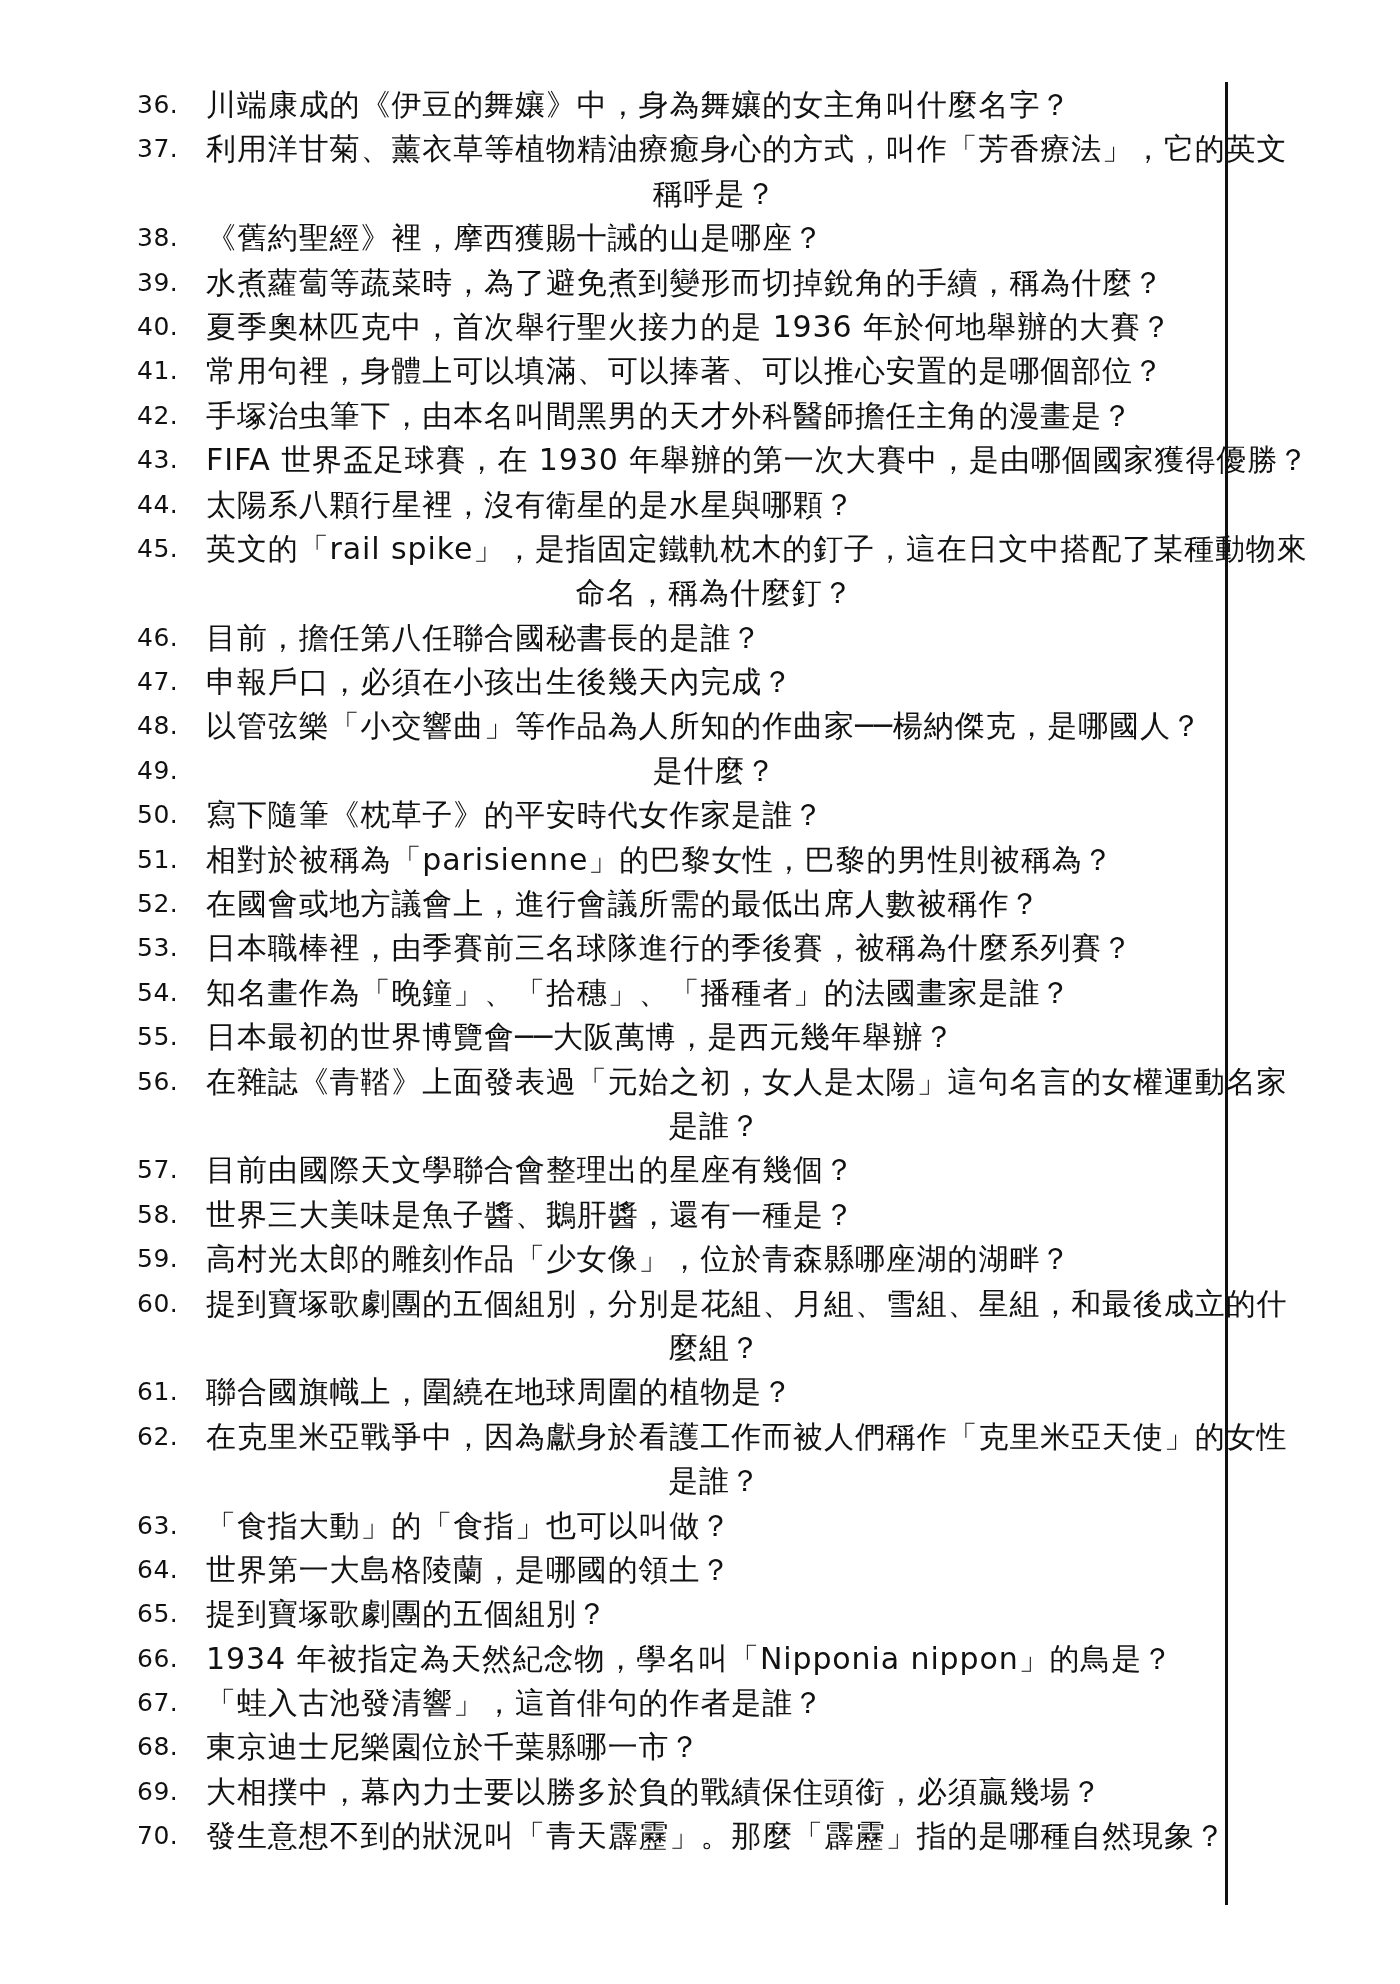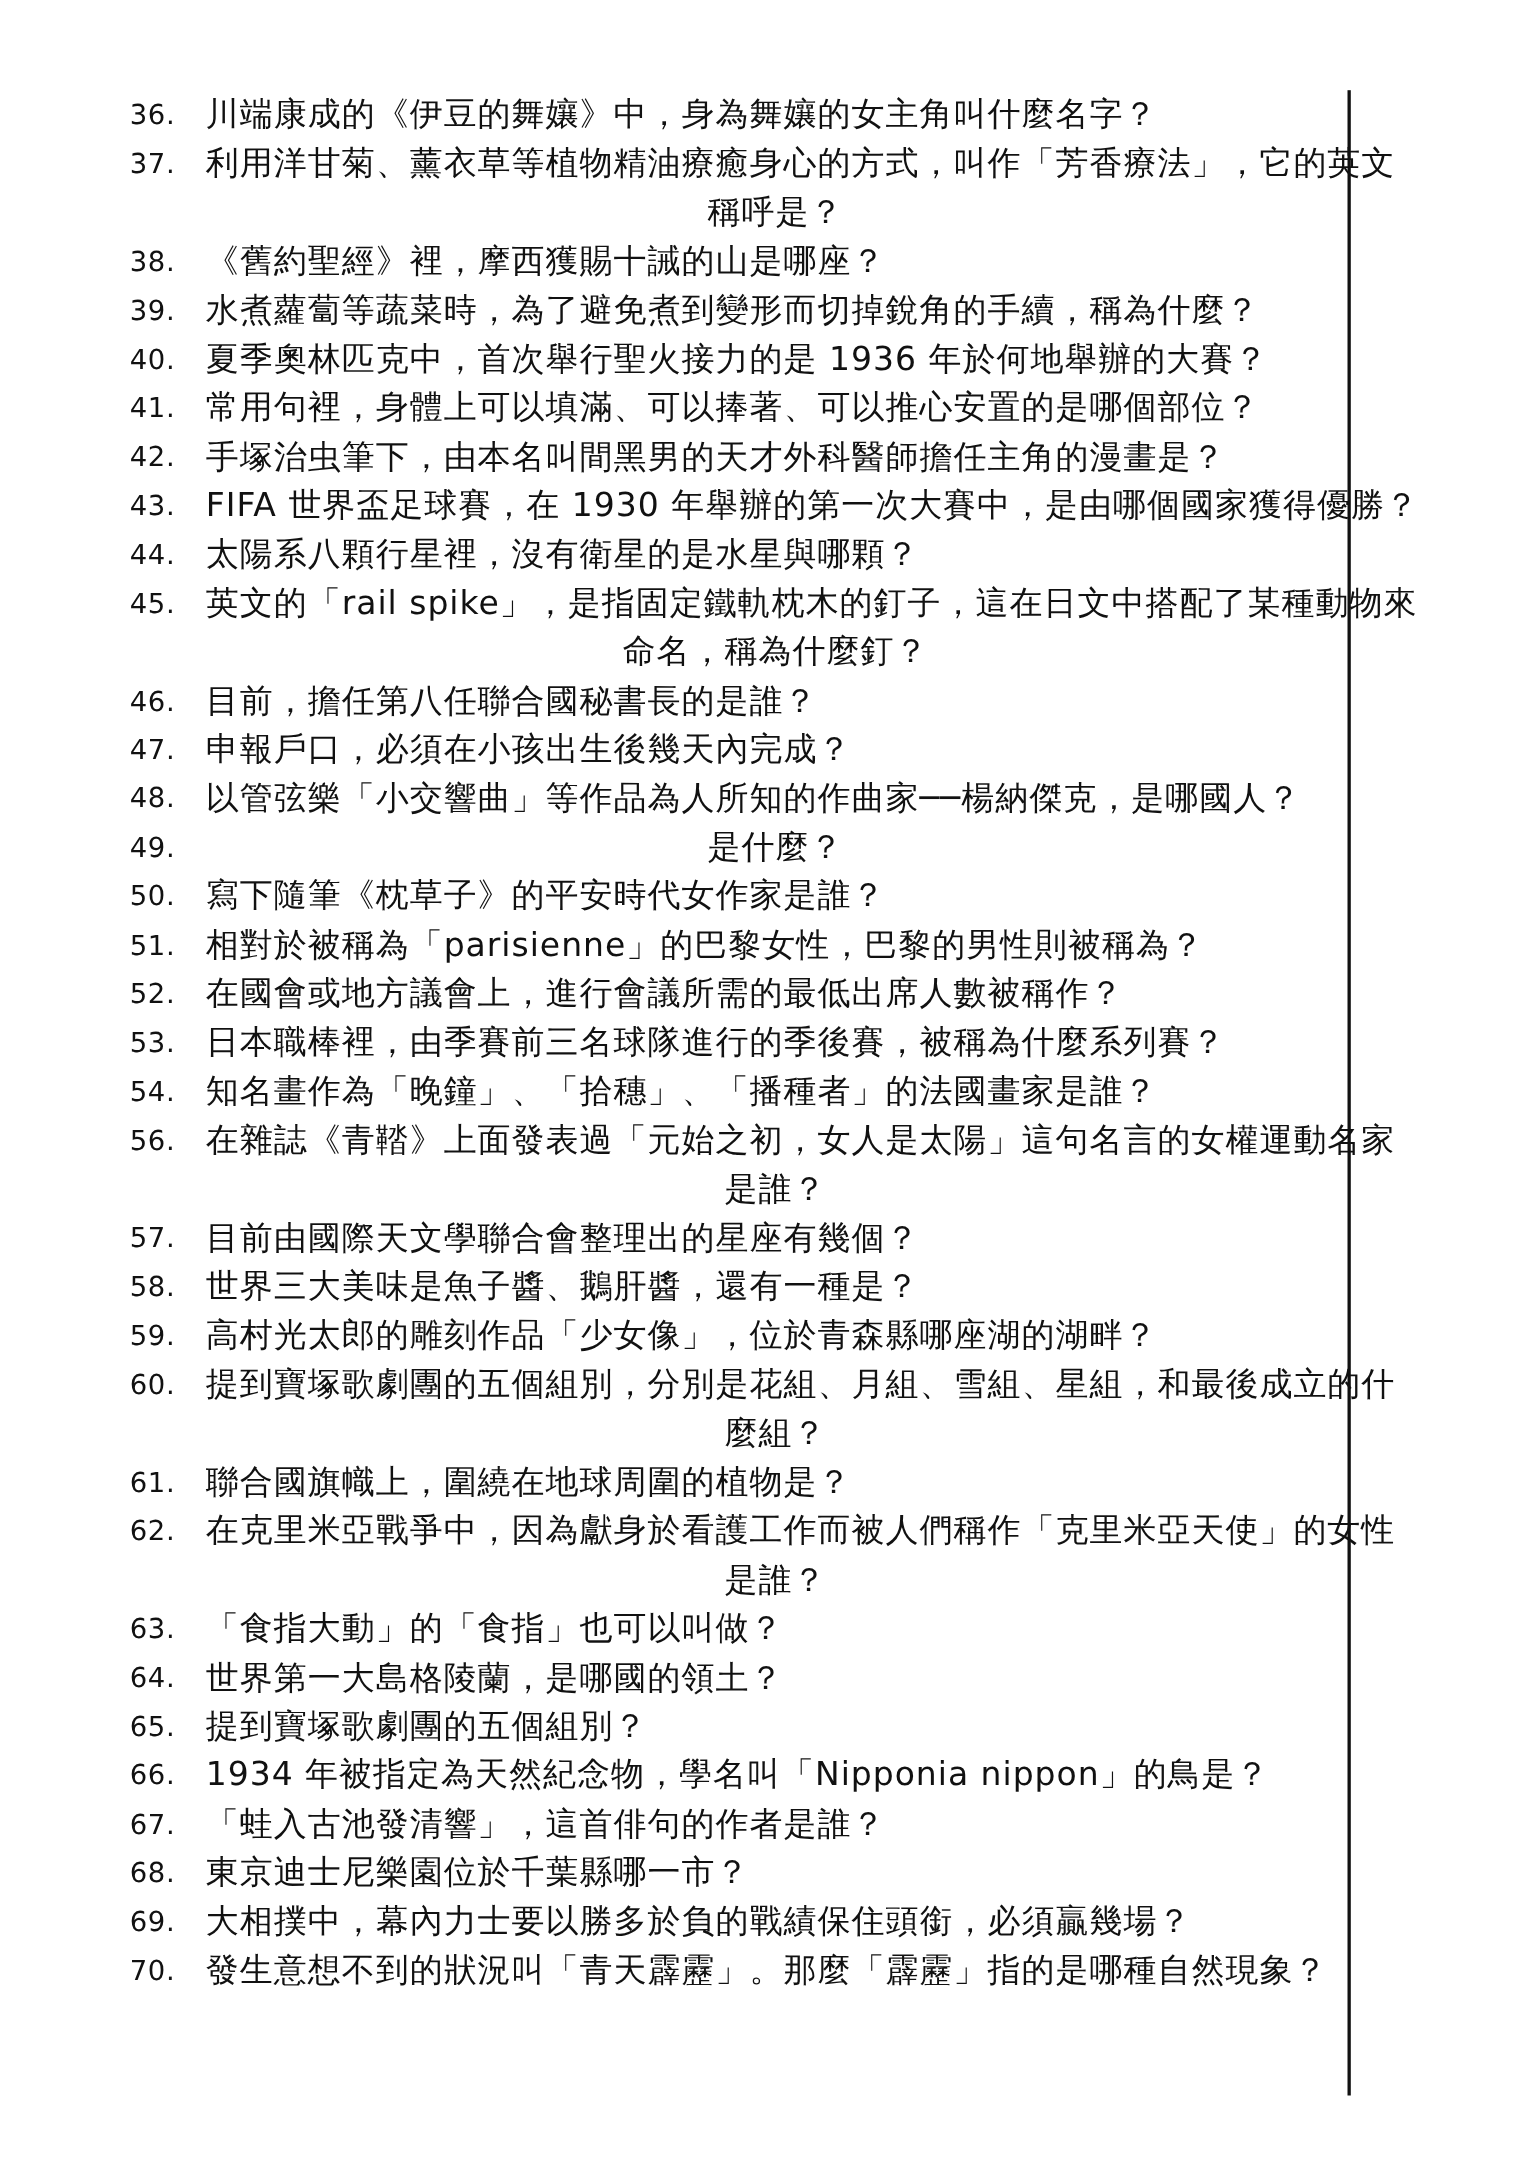--- a/index.html
+++ b/index.html
@@ -1,21 +1,21 @@
 <!DOCTYPE html>
 <html><head>
 <meta charset="utf-8">
 <style>
   html, body { margin: 0; padding: 0; background: #ffffff; }
   body { width: 1400px; height: 1984px; position: relative; overflow: hidden;
          font-family: "DejaVu Sans", "Liberation Sans", sans-serif; color: #111111; }
   .page { position: absolute; left: 0; top: 0; width: 1400px; height: 1984px; }
   .vline { position: absolute; left: 1225px; top: 82px; width: 3px; height: 1823px; background: #111111; }
   .list { position: absolute; left: 118px; top: 83px; width: 1100px; }
-  .q { position: relative; padding-left: 69px; }
+  .q { position: relative; padding-left: 69px; margin-left: 19px; }
   .q .num { position: absolute; left: 0; top: 0; width: 60px; font-size: 25px; line-height: 44.4px; letter-spacing: 0.5px; }
   .q .text { font-size: 30px; line-height: 44.4px; letter-spacing: 0.9px; white-space: pre-wrap; word-break: break-all; }
   .q .line { display: block; height: 44.4px; white-space: nowrap; }
   .q .line.cont { padding-left: 5px; text-align: center; }
 </style>
 </head>
 <body>
 
 <div class="page">
   <div class="vline"></div>
@@ -90,20 +90,24 @@
       </div>
       <div class="q">
         <span class="num">53.</span>
         <div class="text"><span class="line">日本職棒裡，由季賽前三名球隊進行的季後賽，被稱為什麼系列賽？</span></div>
       </div>
       <div class="q">
         <span class="num">54.</span>
         <div class="text"><span class="line">知名畫作為「晚鐘」、「拾穗」、「播種者」的法國畫家是誰？</span></div>
       </div>
       <div class="q">
+        <span class="num">55.</span>
+        <div class="text"><span class="line">日本最初的世界博覽會──大阪萬博，是西元幾年舉辦？</span></div>
+      </div>
+      <div class="q">
         <span class="num">56.</span>
         <div class="text"><span class="line">在雜誌《青鞜》上面發表過「元始之初，女人是太陽」這句名言的女權運動名家</span><span class="line cont">是誰？</span></div>
       </div>
       <div class="q">
         <span class="num">57.</span>
         <div class="text"><span class="line">目前由國際天文學聯合會整理出的星座有幾個？</span></div>
       </div>
       <div class="q">
         <span class="num">58.</span>
         <div class="text"><span class="line">世界三大美味是魚子醬、鵝肝醬，還有一種是？</span></div>

